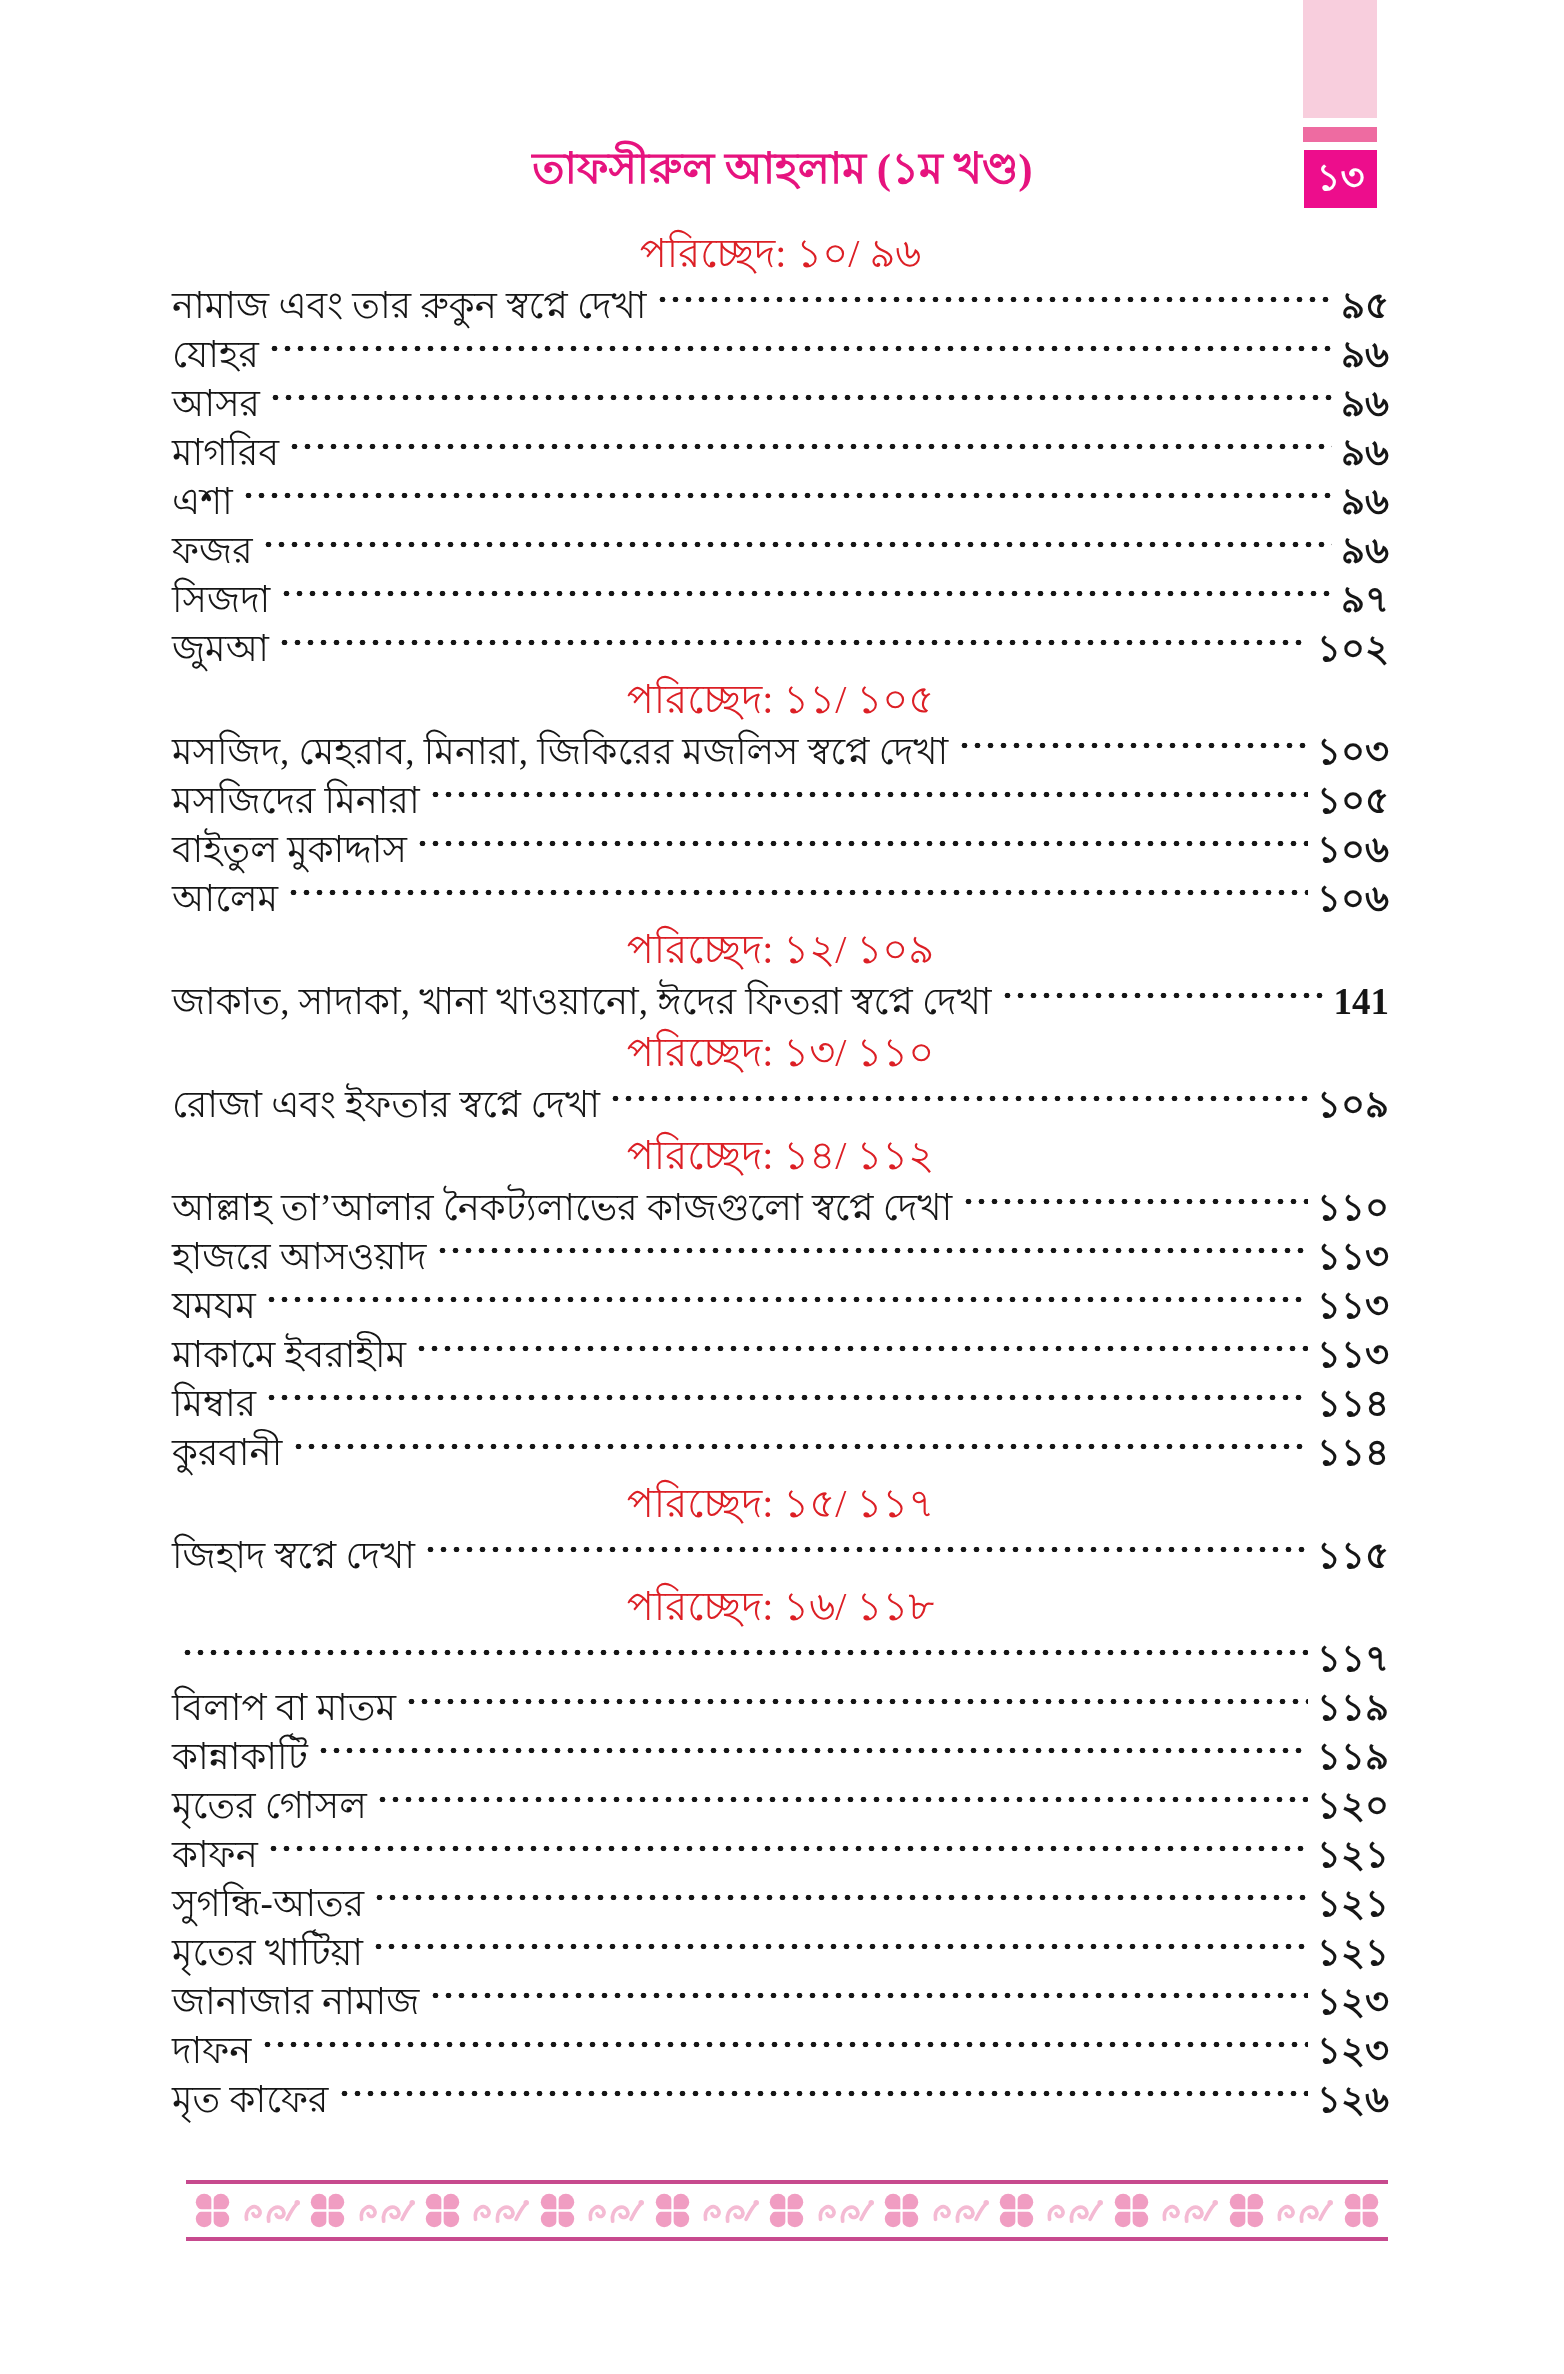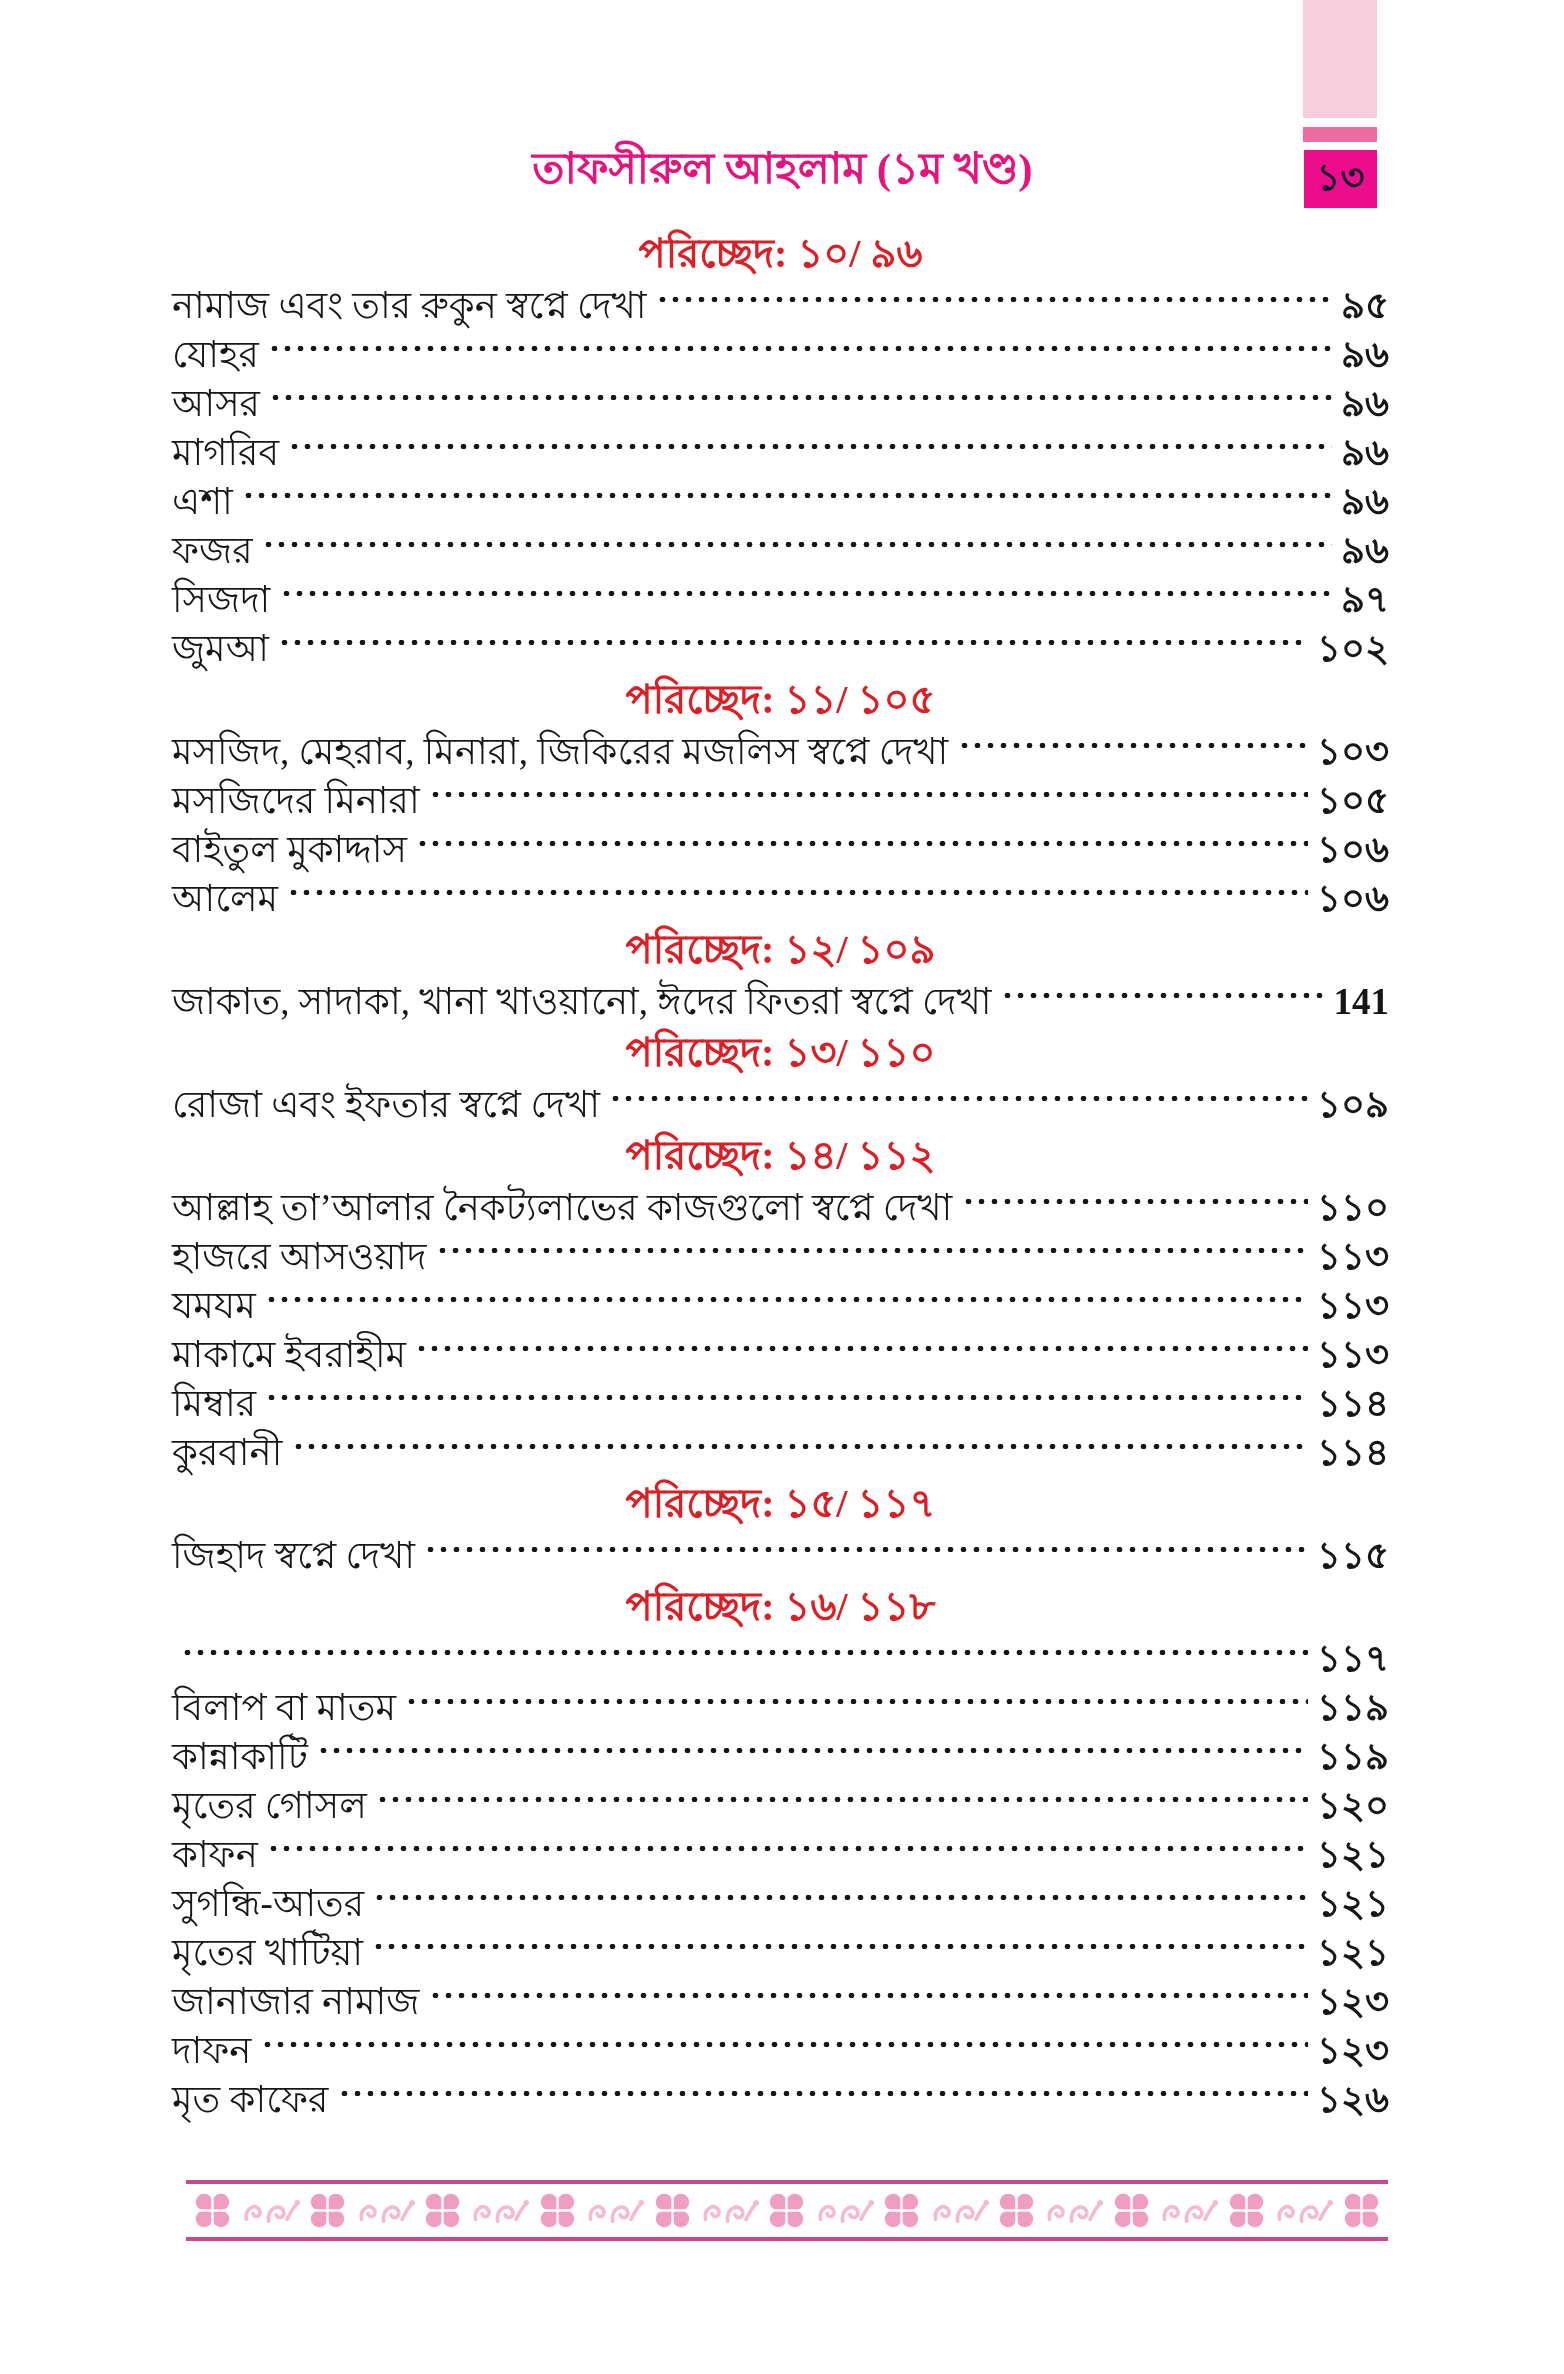--- a/index.html
+++ b/index.html
@@ -8,28 +8,28 @@
     --flower-pink:#f09dc2; --swirl-pink:#f4bad3; --text:#161616;
   }
   html,body{margin:0;padding:0;}
   body{background:#ffffff;font-family:"Liberation Serif","DejaVu Serif",serif;}
   .page{position:relative;width:1565px;height:2375px;background:#fff;overflow:hidden;}
 
   
   .corner-light{position:absolute;left:1303px;top:0;width:74px;height:118px;background:var(--light-pink);}
   .corner-stripe{position:absolute;left:1303px;top:127px;width:74px;height:15px;background:var(--mid-pink);}
   .page-box{position:absolute;left:1304px;top:150px;width:73px;height:58px;background:var(--page-box-pink);
-    color:#0f172a;font-size:37px;font-weight:bold;display:flex;align-items:center;justify-content:center;}
+    color:#ffffff;font-size:37px;font-weight:bold;display:flex;align-items:center;justify-content:center;}
 
   .book-title{position:absolute;top:140px;left:0;width:1565px;text-align:center;
     color:var(--title-pink);font-size:43px;font-weight:bold;line-height:58px;}
 
   .toc{position:absolute;top:227px;left:172px;width:1217px;color:var(--text);}
   .hrow{height:54px;line-height:54px;text-align:center;color:var(--heading-red);
-    font-weight:bold;font-size:40px;}
+    font-weight:normal;font-size:40px;}
   .row{display:flex;align-items:center;height:49px;font-size:37px;}
   .row .t{line-height:49px;white-space:nowrap;}
   .row .dots{flex:1;height:7.4px;margin:0 9.3px 12px 9.3px;
     background-image:radial-gradient(circle closest-side,var(--text) 2.6px,transparent 3.2px);
     background-size:13px 7.4px;background-position:left center;background-repeat:repeat-x;}
   .row .p{line-height:49px;white-space:nowrap;font-weight:bold;}
   .prow{height:49px;line-height:49px;font-size:37px;white-space:nowrap;}
 
   
   .band{position:absolute;left:186px;top:2180px;width:1202px;height:61px;

